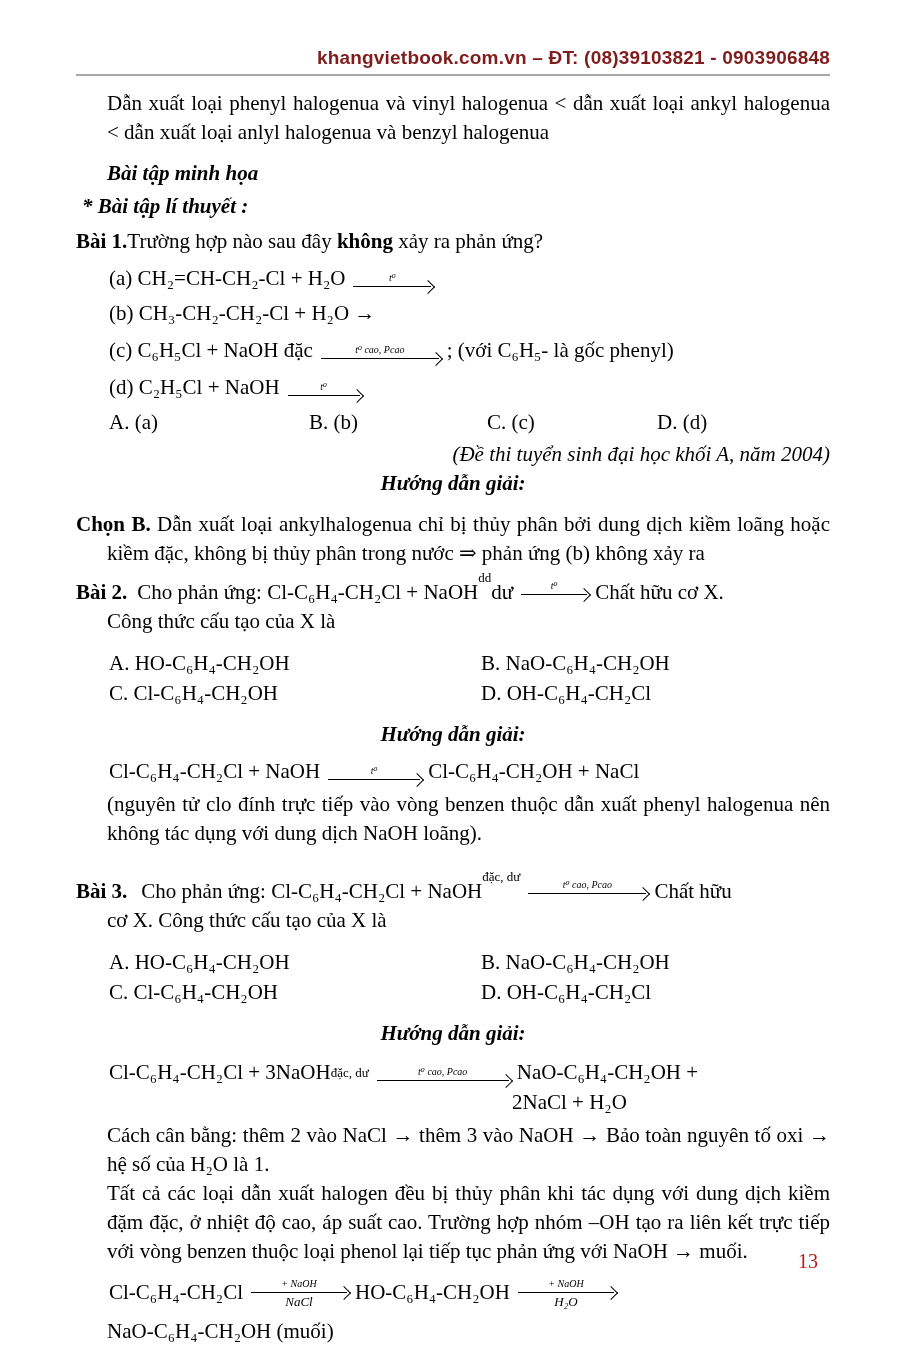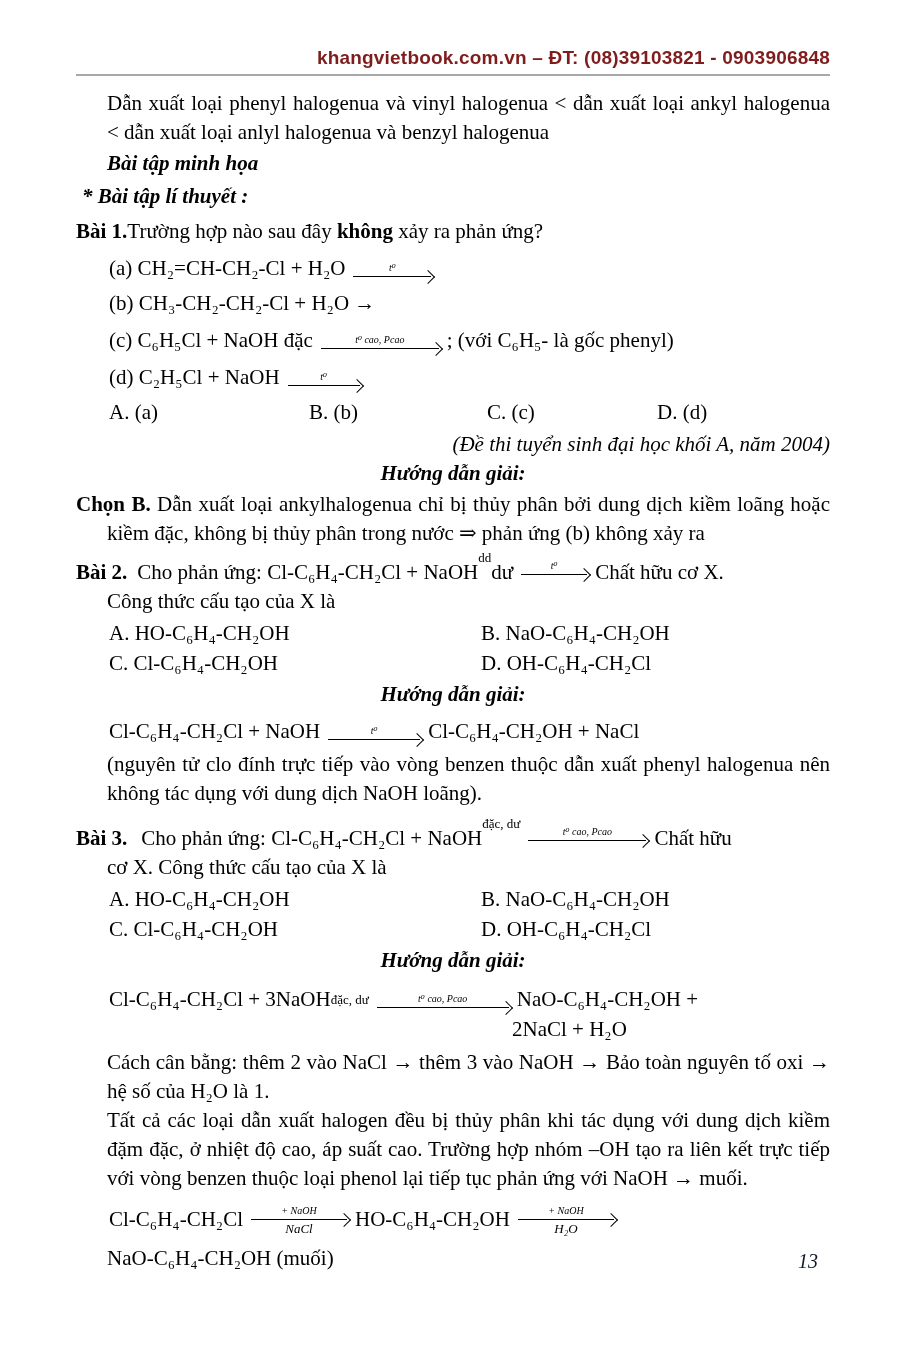--- a/index.html
+++ b/index.html
@@ -11,34 +11,34 @@
   .hdr-rule{border-bottom:2px solid #a8a8a8;margin-top:4px;margin-bottom:13px;}
   p{margin:0;line-height:29px;}
   .ind{margin-left:31px;}
   .just{text-align:justify;}
   .hi{font-weight:bold;font-style:italic;}
   .star{margin-left:6px;}
   .hang{padding-left:31px;text-indent:-31px;}
   .exl{font-weight:bold;font-style:normal;}
   .qline{display:flex;white-space:nowrap;line-height:29px;}
   .optline{display:flex;align-items:center;white-space:nowrap;margin-left:33px;line-height:29px;}
-  .mt2{margin-top:2px}.mt4{margin-top:4px}.mt6{margin-top:6px}.mt8{margin-top:8px}.mt10{margin-top:10px}.mt12{margin-top:16px}
+  .mt2{margin-top:12px}.mt4{margin-top:4px}.mt6{margin-top:6px}.mt8{margin-top:8px}.mt10{margin-top:10px}.mt12{margin-top:29px}
   .rar{display:inline-flex;flex-direction:column;align-items:center;vertical-align:middle;margin:0 8px;}
   .rar .alab{font-style:italic;font-size:10px;line-height:15px;padding:0 6px 1px;white-space:nowrap;}
   .rar .blab{font-style:italic;font-size:13px;line-height:15px;padding:1px 6px 0;white-space:nowrap;}
   .rar .shaft{position:relative;height:0;border-top:1.5px solid #000;align-self:stretch;}
   .rar .shaft::after{content:'';position:absolute;right:-2px;top:-5.4px;width:9px;height:9px;
         border-top:1.6px solid #000;border-right:1.6px solid #000;transform:rotate(45deg);}
   .answers{display:grid;grid-template-columns:200px 178px 170px 1fr;margin-left:33px;margin-top:6px;line-height:29px;}
   .optgrid{display:grid;grid-template-columns:372px 1fr;margin-left:33px;line-height:30px;}
   .source{text-align:right;font-style:italic;margin-top:3px;}
   .center{text-align:center;}
   .rsub{font-size:13px;vertical-align:-5px;line-height:0;}
   .rhs2{margin-left:436px;line-height:30px;}
-  .pageno{position:absolute;right:80px;top:1250px;color:#0f172a;font-size:20px;font-style:italic;}
+  .pageno{position:absolute;right:80px;top:1250px;color:#b91c1c;font-size:20px;}
 </style>
 </head>
 <body>
 
 <div class="page">
 
   <div>
     <div class="hdr-site">khangvietbook.com.vn – ĐT: (08)39103821 - 0903906848</div>
     <div class="hdr-rule"></div>
   </div>

